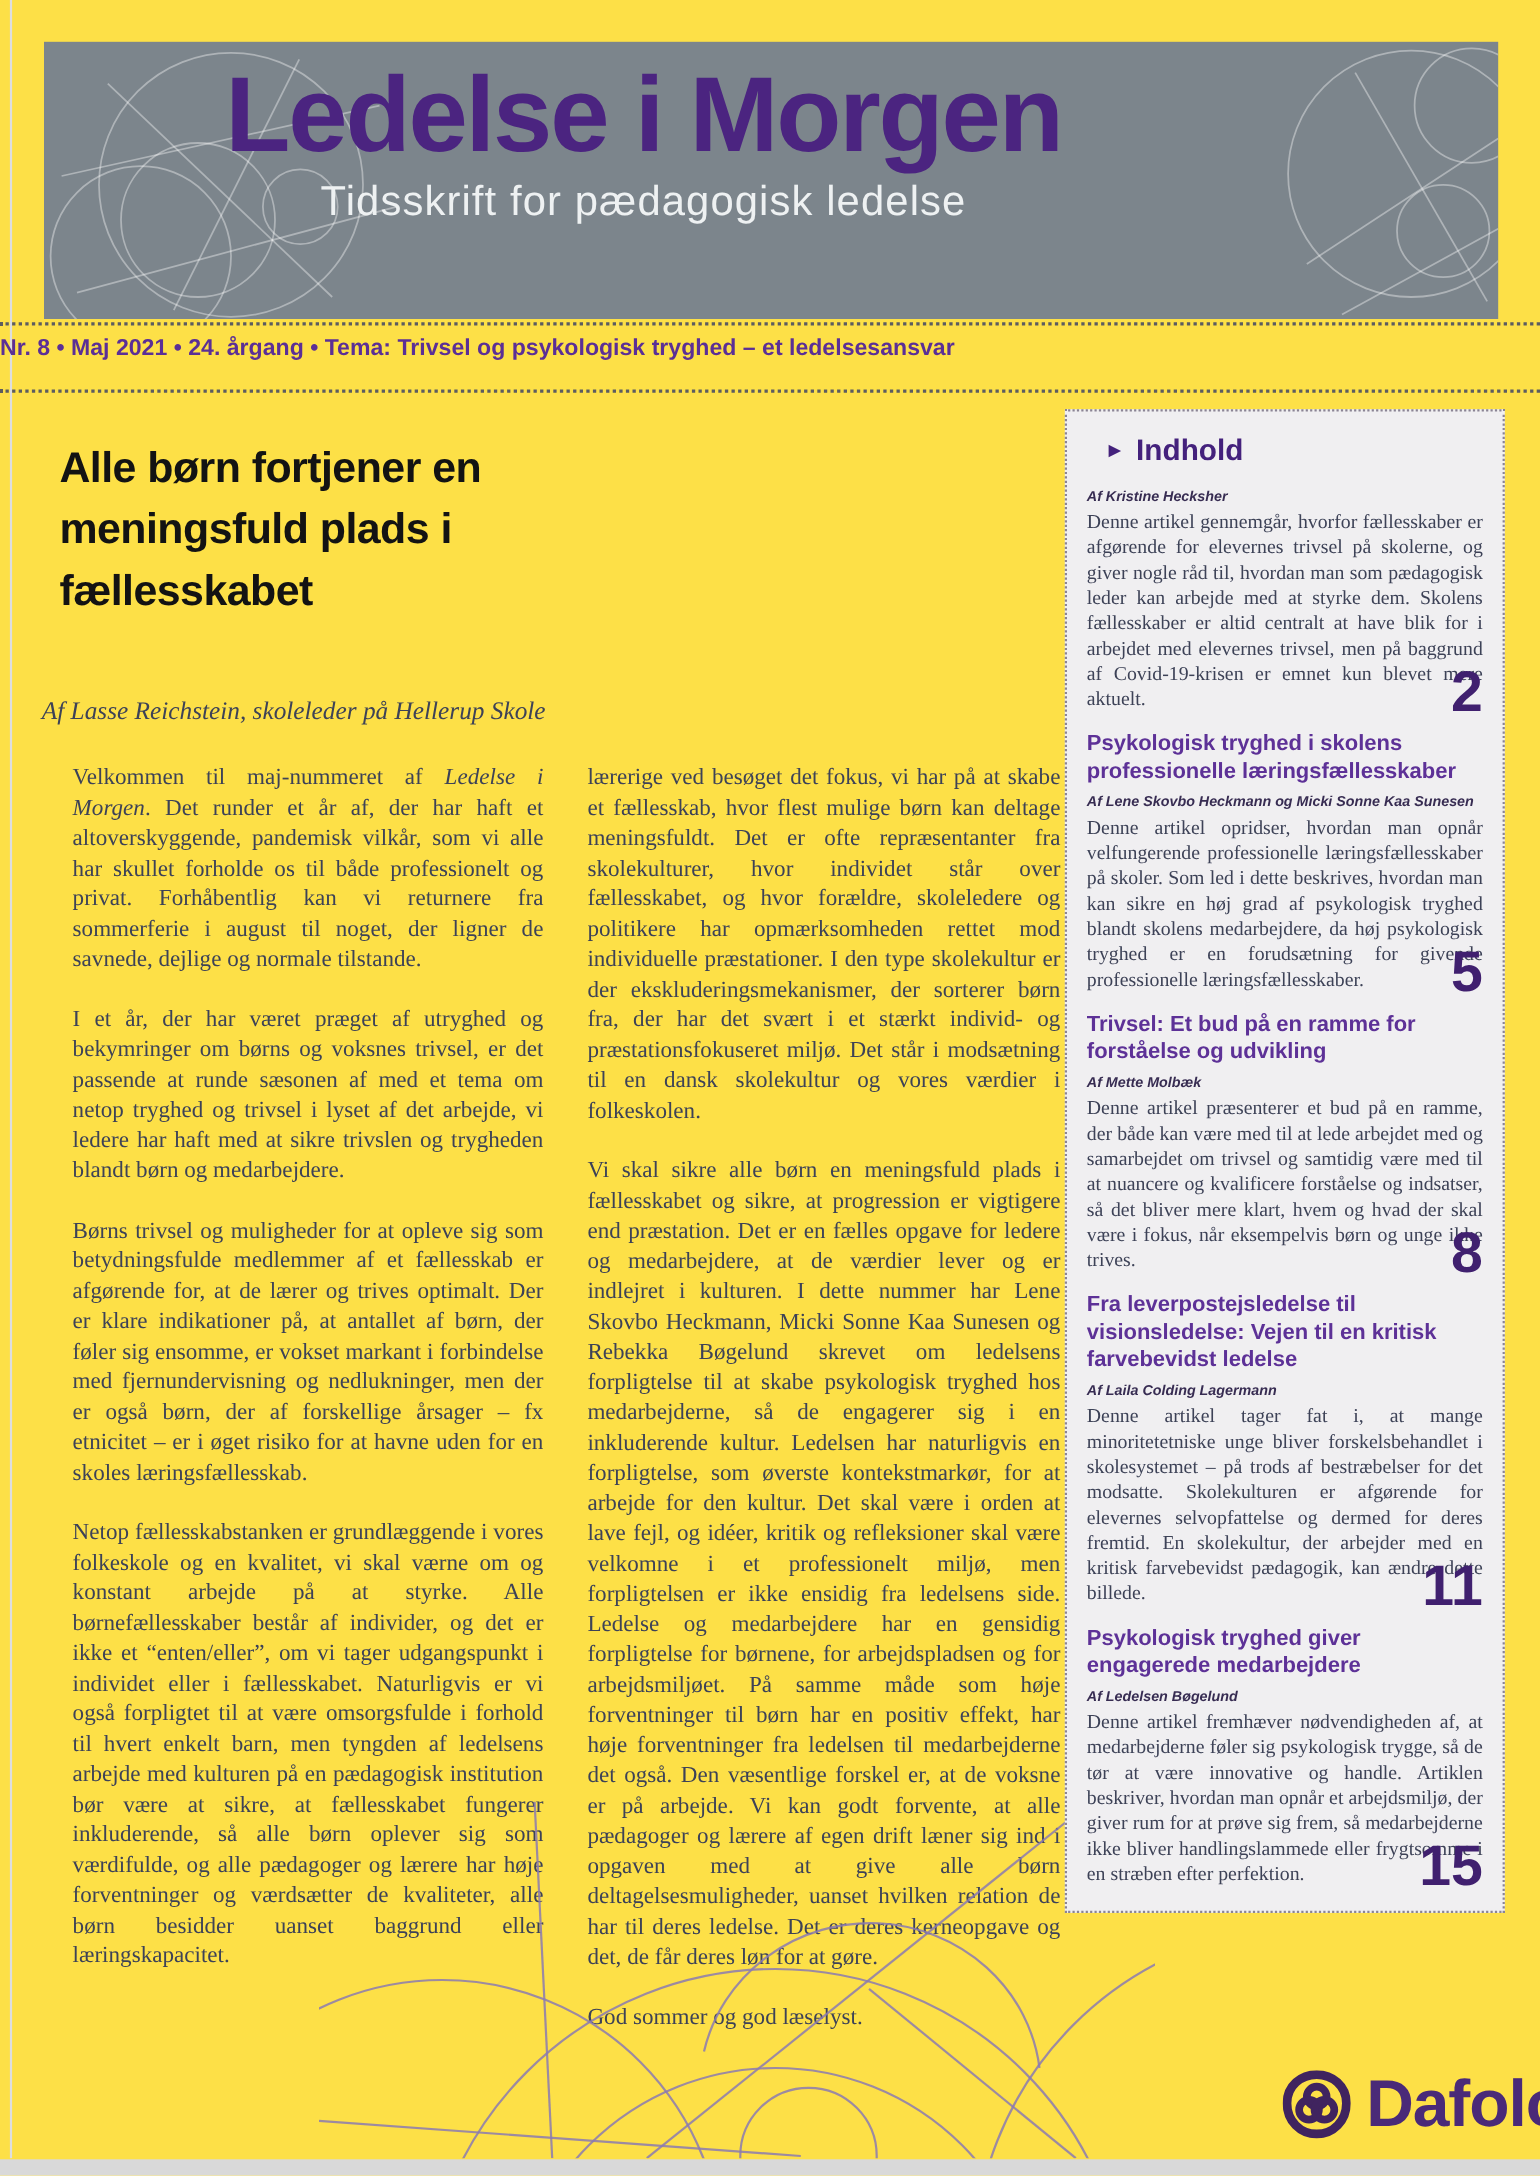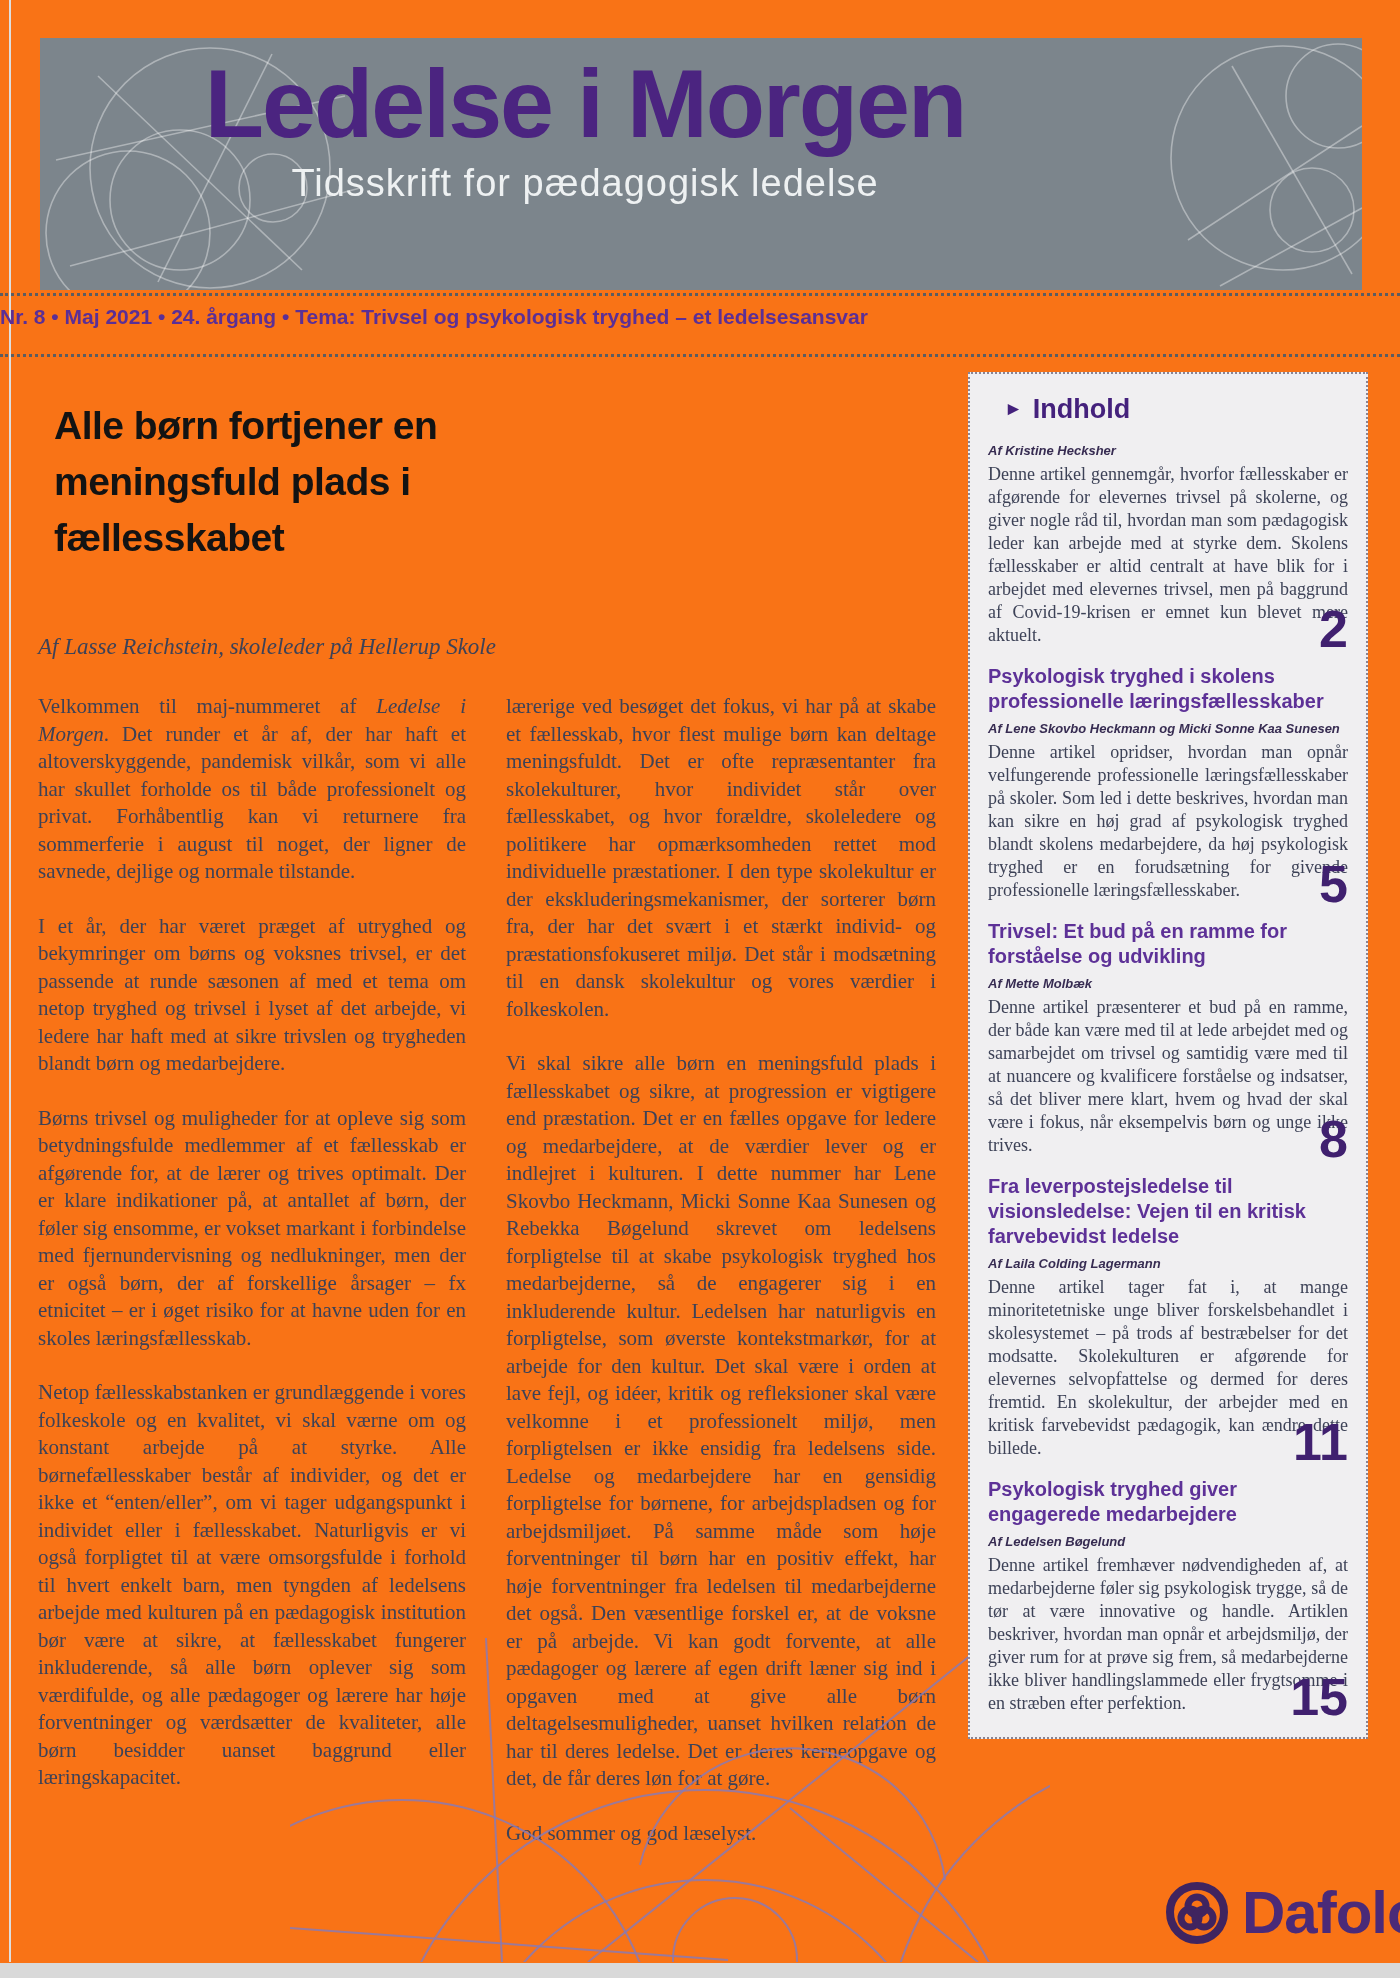--- a/index.html
+++ b/index.html
@@ -1,16 +1,16 @@
 <!DOCTYPE html>
 <html lang="da"><head>
 <meta charset="utf-8">
 <style>
   html,body{margin:0;padding:0;background:#ffffff;}
-  .page{position:relative;width:1400px;height:1978px;background:#f97316;overflow:hidden;
+  .page{position:relative;width:1400px;height:1978px;background:#fde047;overflow:hidden;
         font-family:"Liberation Serif", serif;}
   .edge-line{position:absolute;left:9px;top:0;width:2px;height:1962px;background:#dedede;}
   .bottom-strip{position:absolute;left:0;bottom:0;width:1400px;height:15px;background:#d9d9d9;}
 
   
   .banner{position:absolute;left:40px;top:38px;width:1322px;height:252px;background:#7c858c;overflow:hidden;}
   .banner-deco{position:absolute;left:0;top:0;}
   .banner-text{position:absolute;left:80px;top:10px;width:930px;text-align:center;
                font-family:"Liberation Sans", sans-serif;}
   .banner-title{font-size:97px;font-weight:bold;color:#4b2480;letter-spacing:-2px;line-height:1.15;}
@@ -22,21 +22,21 @@
   .rule2{top:354px;}
   .issue-line{position:absolute;left:0;top:305px;width:1400px;text-align:left;
               font-family:"Liberation Sans", sans-serif;font-size:21px;font-weight:bold;color:#5b2f96;}
 
   
   .article-title{position:absolute;left:54px;top:372px;width:580px;
                  font-family:"Liberation Sans", sans-serif;font-weight:bold;
                  font-size:39px;line-height:56px;color:#131313;letter-spacing:-0.5px;}
   .byline{position:absolute;left:38px;top:634px;width:600px;font-style:italic;
           font-size:23px;color:#3d4257;}
-  .bodycol{position:absolute;top:693px;color:#3d4257;}
+  .bodycol{position:absolute;top:693px;color:#3d4257;margin-left:28px;}
   .col1{left:38px;width:428px;}
   .col2{left:506px;width:430px;}
   .bodycol p{margin:0 0 27px 0;font-size:21px;line-height:27.5px;text-align:justify;
              hyphens:auto;-webkit-hyphens:auto;}
 
   
   .toc{position:absolute;left:968px;top:372px;width:400px;box-sizing:border-box;
        background:#f0eff1;border:2px dotted #8a8494;padding:16px 18px 20px 18px;}
   .toc-header{font-family:"Liberation Sans", sans-serif;font-weight:bold;font-size:27px;
               color:#44217c;margin:4px 0 14px 16px;}

